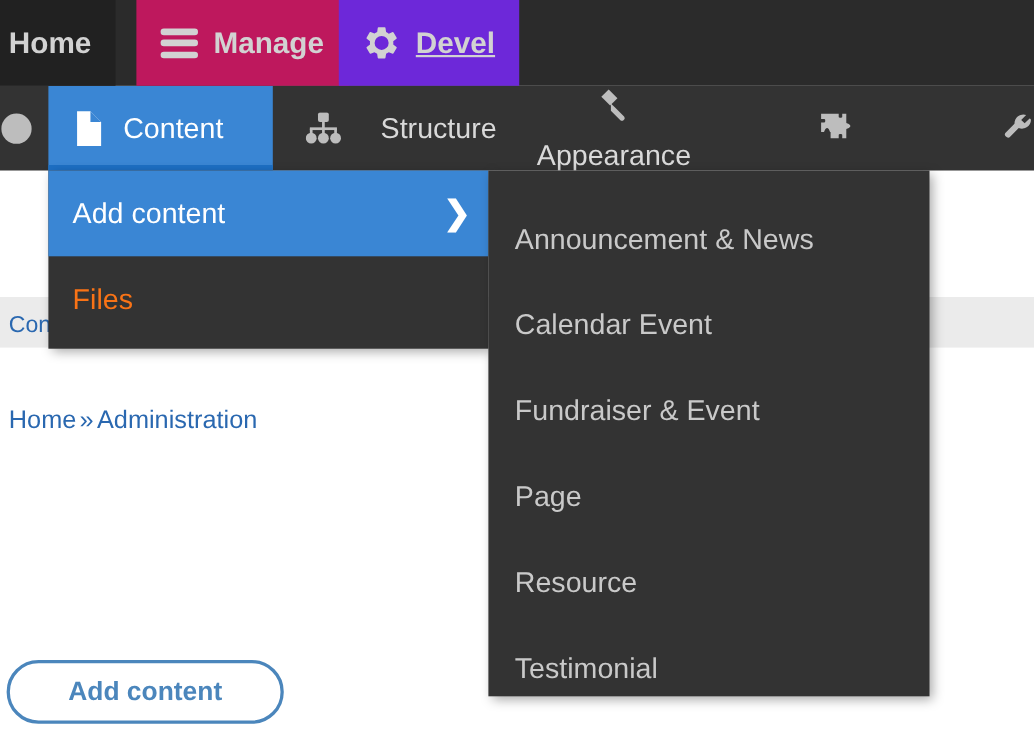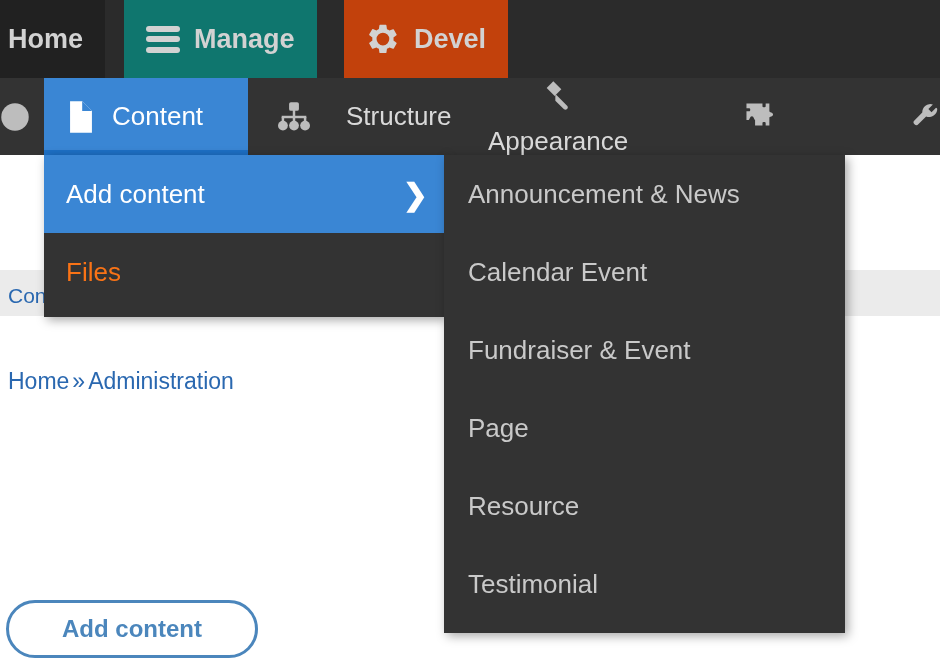--- a/index.html
+++ b/index.html
@@ -110,22 +110,22 @@
     align-items: center;
     gap: 14px;
     padding: 0 22px;
     color: #d2d2d2;
     font-size: 27px;
     font-weight: bold;
     white-space: nowrap;
     cursor: pointer;
   }
   .toolbar-tab.home      { left: 0;   background: #212121; padding-left: 8px; padding-right: 22px; }
-  .toolbar-tab.manage    { left: 124px; background: #0f766e; }
-  .toolbar-tab.devel     { left: 344px; background: #c2410c; }
+  .toolbar-tab.manage    { left: 124px; background: #be185d; }
+  .toolbar-tab.devel     { left: 308px; background: #6d28d9; text-decoration: underline; }
 
   .icon-hamburger {
     display: inline-block;
     width: 34px; height: 27px;
     position: relative;
   }
   .icon-hamburger i {
     position: absolute; left: 0; width: 34px; height: 6px;
     background: #d2d2d2; border-radius: 3px;
   }
@@ -218,21 +218,21 @@
     top: 155px;
     width: 401px;
     background: #333333;
     z-index: 61;
     box-shadow: 3px 3px 10px rgba(0,0,0,0.35);
     padding-bottom: 10px;
   }
   .menu-l2-item {
     height: 78px;
     display: flex;
-    align-items: center;
+    align-items: flex-end;
     padding: 0 24px;
     color: #c9c9c9;
     font-size: 26px;
     white-space: nowrap;
     cursor: pointer;
   }
 </style>
 </head>
 <body>
 

